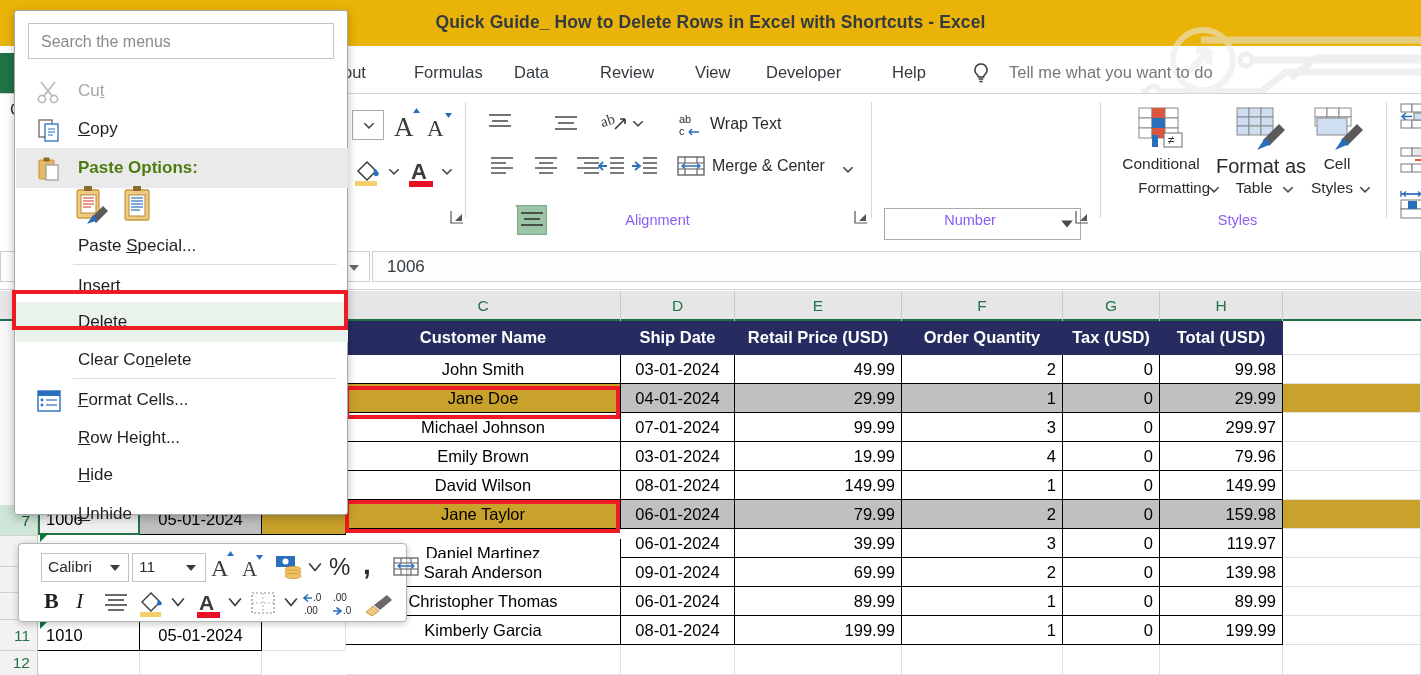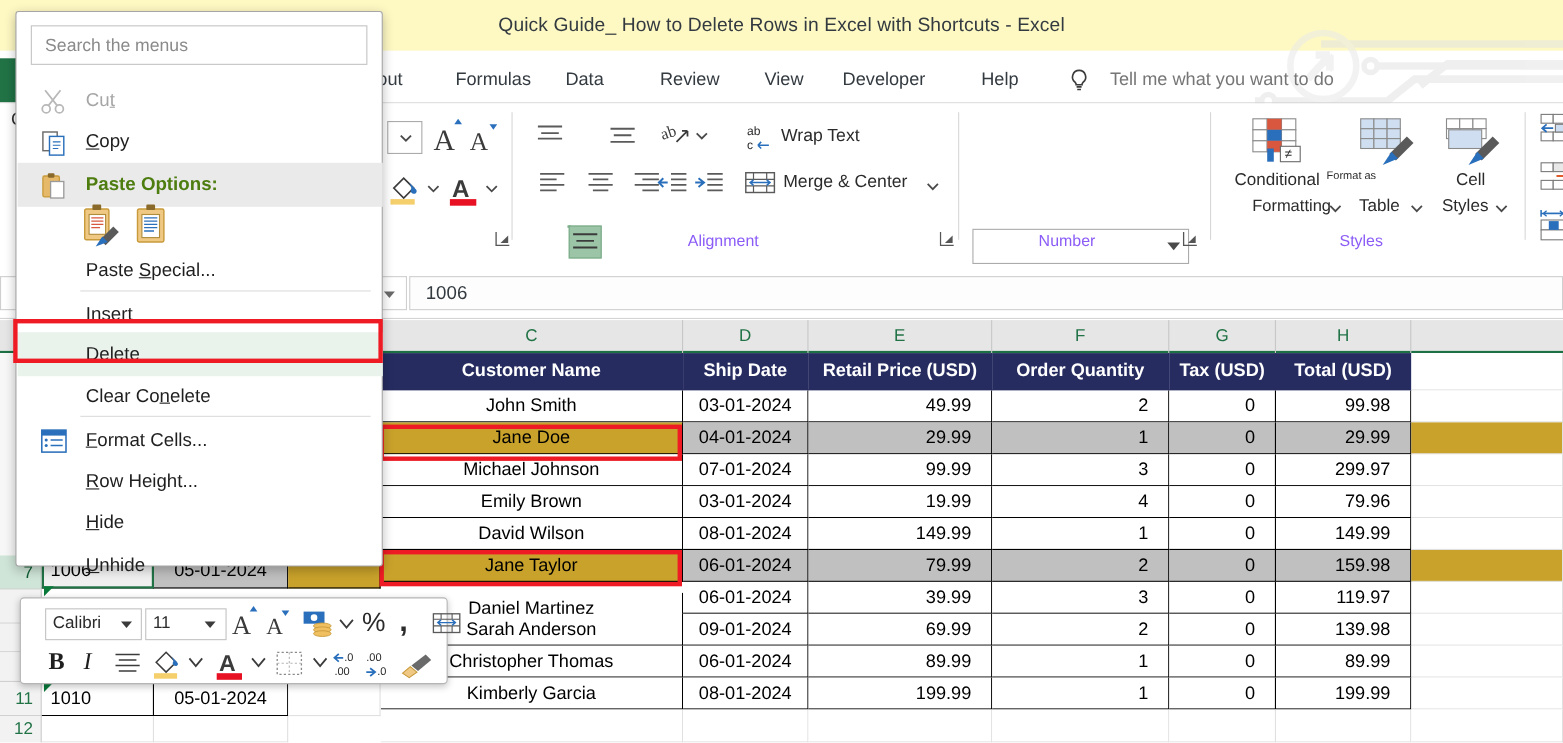--- a/index.html
+++ b/index.html
@@ -7,21 +7,22 @@
     width: 1421px; height: 675px;
     overflow: hidden;
     font-family: "Liberation Sans", sans-serif;
     background: #ffffff;
   }
   #app { position: relative; width: 1421px; height: 675px; background:#fff; }
 
   
   .titlebar {
     position:absolute; left:0; top:0; width:1421px; height:46px;
-    background:#fef9c3;
+    background:#eab308;
+    font-weight:bold;
   }
   .title-text {
     position:absolute; left:0; top:12px; width:1421px;
     text-align:center; font-size:17.5px; color:#333a40;
     letter-spacing:.1px;
   }
   .watermark {
     position:absolute; right:0; top:20px; width:280px; height:80px;
     pointer-events:none; opacity:.55;
   }
@@ -122,21 +123,21 @@
 
   .gridcell {
     position:absolute; font-size:16.5px; color:#000;
     border-right:1px solid #000; border-bottom:1px solid #000;
     background:#fff; overflow:hidden; white-space:nowrap;
   }
   .gridcell.hdr {
     background:#262c60; color:#fff; font-weight:bold; text-align:center;
     border-right:1px solid #262c60; border-bottom:1px solid #262c60;
   }
-  .gridcell.num { text-align:right; padding-right:18px; }
+  .gridcell.num { text-align:right; padding-right:6px; }
   .gridcell.ctr { text-align:center; }
   .gridcell.gold { background:#c9a22b; }
   .gridcell.grey { background:#c0c0c0; }
   .gridcell.empty { border-right:1px solid #e0e0e0; border-bottom:1px solid #e0e0e0; }
 
   .red-box {
     position:absolute; border:4px solid #ee1b24; pointer-events:none;
   }
 
   
@@ -441,21 +442,21 @@
         <rect x="2" y="11" width="12" height="9"></rect>
           <rect x="14" y="11" width="12" height="9"></rect>
           <rect x="26" y="11" width="12" height="9"></rect>
         <rect x="2" y="20" width="12" height="9"></rect>
           <rect x="14" y="20" width="12" height="9"></rect>
           <rect x="26" y="20" width="12" height="9"></rect>
       </g>
       <path d="M28 34 L44 18 L50 24 L34 40 Z" fill="#5a5a5a"></path>
       <path d="M22 44 L30 32 L36 38 Z" fill="#2a6fbb"></path>
     </svg>
-    <div class="ctl ctl-text" style="left:1206px;top:62px;width:110px;text-align:left;font-size:10px">Format as</div>
+    <div class="ctl ctl-text" style="left:1206px;top:62px;width:110px;text-align:center;font-size:20px">Format as</div>
     <div class="ctl ctl-text" style="left:1199px;top:86px;width:110px;text-align:center;font-size:15.5px">Table</div>
     <svg class="ctl" style="left:1281px;top:88px;width:14px;height:14px" viewBox="0 0 12 12">
         <path d="M2 4.5 L6 8.5 L10 4.5" fill="none" stroke="#4a4a4a" stroke-width="1.4"></path>
       </svg>
 
     <svg class="ctl" style="left:1313px;top:12px;width:52px;height:46px" viewBox="0 0 52 46">
       <g stroke="#8a8a8a" stroke-width="1" fill="#fff">
         <rect x="2" y="2" width="12" height="9"></rect>
           <rect x="14" y="2" width="12" height="9"></rect>
           <rect x="26" y="2" width="12" height="9"></rect>

